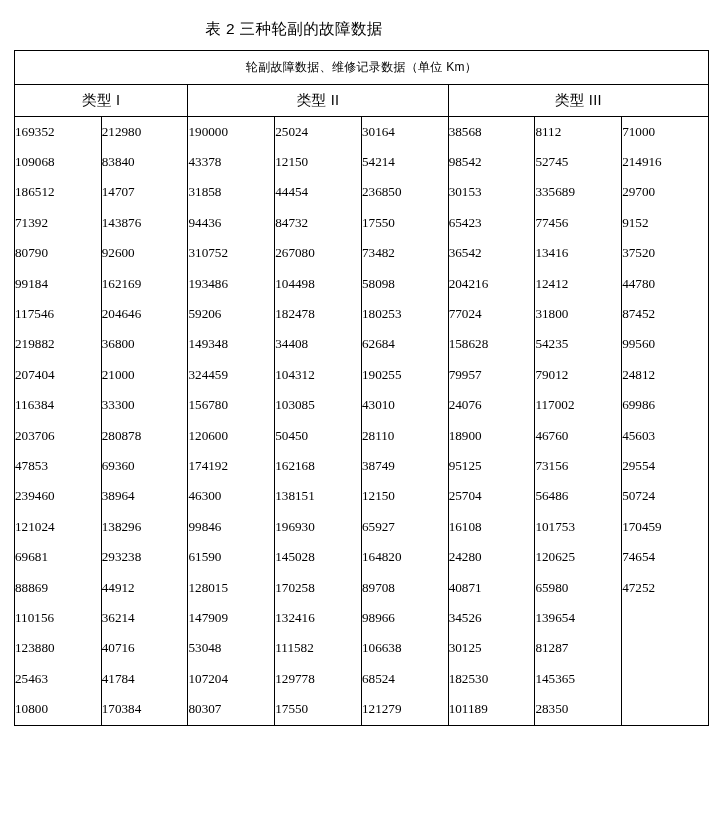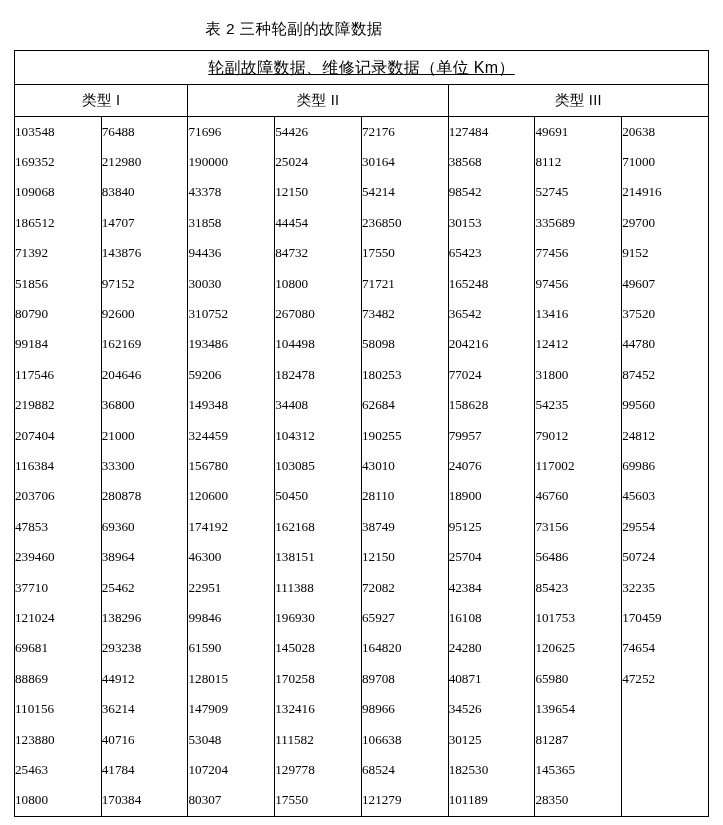--- a/index.html
+++ b/index.html
@@ -46,28 +46,27 @@
   .data-table td, .data-table th {
     border-left: 1.2px solid #000;
     border-right: 1.2px solid #000;
     padding: 0;
     font-weight: normal;
   }
 
   
   .banner-cell {
     text-align: center;
-    font-size: 16px;
+    font-size: 12px;
     height: 33px;
     line-height: 33px;
     border-bottom: 1.2px solid #000;
     font-family: "Liberation Sans", "DejaVu Sans", sans-serif;
     letter-spacing: 0.3px;
     white-space: nowrap;
-    text-decoration: underline;
   }
 
   
   .type-cell {
     text-align: center;
     font-size: 14.5px;
     height: 31px;
     line-height: 31px;
     border-bottom: 1.2px solid #000;
     font-family: "Liberation Sans", "DejaVu Sans", sans-serif;
@@ -114,30 +113,20 @@
         <th class="banner-cell" colspan="8">轮副故障数据、维修记录数据（单位 Km）</th>
       </tr>
       <tr>
         <th class="type-cell" colspan="2">类型 I</th>
         <th class="type-cell" colspan="3">类型 II</th>
         <th class="type-cell" colspan="3">类型 III</th>
       </tr>
     </thead>
     <tbody id="table-body">
         <tr>
-          <td class="data-cell">103548</td>
-          <td class="data-cell">76488</td>
-          <td class="data-cell">71696</td>
-          <td class="data-cell">54426</td>
-          <td class="data-cell">72176</td>
-          <td class="data-cell">127484</td>
-          <td class="data-cell">49691</td>
-          <td class="data-cell">20638</td>
-        </tr>
-        <tr>
           <td class="data-cell">169352</td>
           <td class="data-cell">212980</td>
           <td class="data-cell">190000</td>
           <td class="data-cell">25024</td>
           <td class="data-cell">30164</td>
           <td class="data-cell">38568</td>
           <td class="data-cell">8112</td>
           <td class="data-cell">71000</td>
         </tr>
         <tr>
@@ -164,30 +153,20 @@
           <td class="data-cell">71392</td>
           <td class="data-cell">143876</td>
           <td class="data-cell">94436</td>
           <td class="data-cell">84732</td>
           <td class="data-cell">17550</td>
           <td class="data-cell">65423</td>
           <td class="data-cell">77456</td>
           <td class="data-cell">9152</td>
         </tr>
         <tr>
-          <td class="data-cell">51856</td>
-          <td class="data-cell">97152</td>
-          <td class="data-cell">30030</td>
-          <td class="data-cell">10800</td>
-          <td class="data-cell">71721</td>
-          <td class="data-cell">165248</td>
-          <td class="data-cell">97456</td>
-          <td class="data-cell">49607</td>
-        </tr>
-        <tr>
           <td class="data-cell">80790</td>
           <td class="data-cell">92600</td>
           <td class="data-cell">310752</td>
           <td class="data-cell">267080</td>
           <td class="data-cell">73482</td>
           <td class="data-cell">36542</td>
           <td class="data-cell">13416</td>
           <td class="data-cell">37520</td>
         </tr>
         <tr>
@@ -264,30 +243,20 @@
           <td class="data-cell">239460</td>
           <td class="data-cell">38964</td>
           <td class="data-cell">46300</td>
           <td class="data-cell">138151</td>
           <td class="data-cell">12150</td>
           <td class="data-cell">25704</td>
           <td class="data-cell">56486</td>
           <td class="data-cell">50724</td>
         </tr>
         <tr>
-          <td class="data-cell">37710</td>
-          <td class="data-cell">25462</td>
-          <td class="data-cell">22951</td>
-          <td class="data-cell">111388</td>
-          <td class="data-cell">72082</td>
-          <td class="data-cell">42384</td>
-          <td class="data-cell">85423</td>
-          <td class="data-cell">32235</td>
-        </tr>
-        <tr>
           <td class="data-cell">121024</td>
           <td class="data-cell">138296</td>
           <td class="data-cell">99846</td>
           <td class="data-cell">196930</td>
           <td class="data-cell">65927</td>
           <td class="data-cell">16108</td>
           <td class="data-cell">101753</td>
           <td class="data-cell">170459</td>
         </tr>
         <tr>

